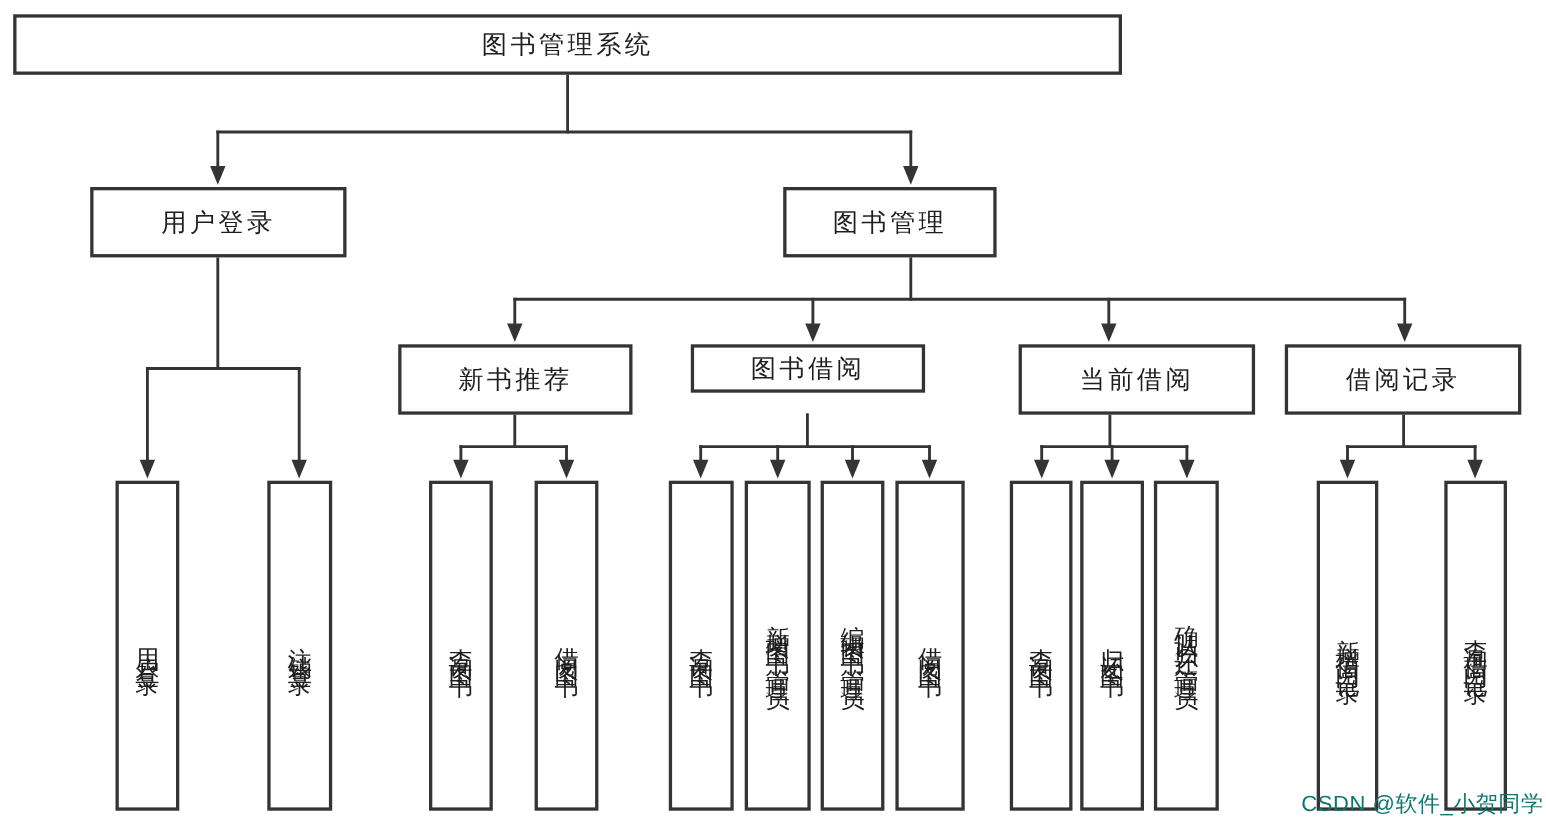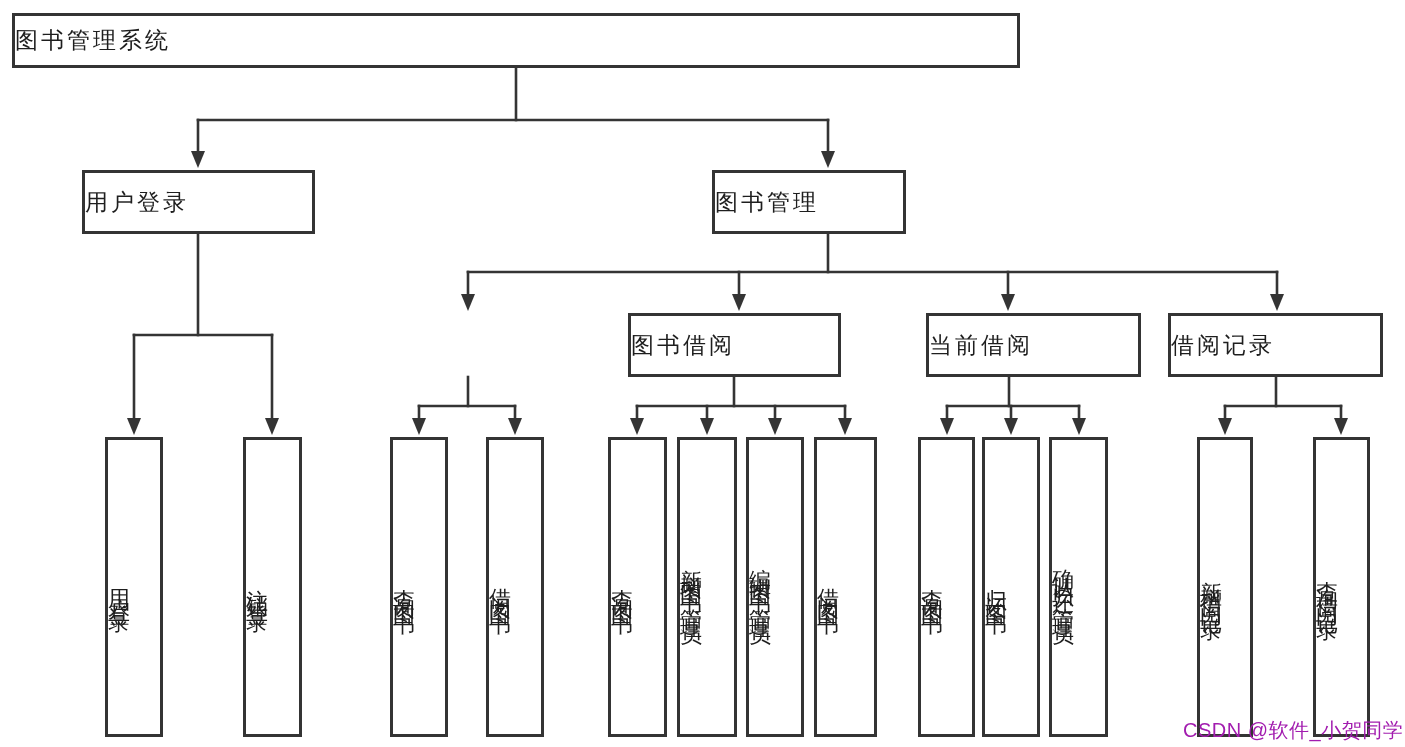--- a/index.html
+++ b/index.html
@@ -4,32 +4,32 @@
 <style>
   html,body { margin:0; padding:0; background:#ffffff; }
   .canvas {
     position:relative; width:1405px; height:747px; background:#ffffff;
     font-family:"Liberation Sans","DejaVu Sans",sans-serif; color:#1e1e1e;
     overflow:hidden;
   }
   .connector-layer { position:absolute; left:0; top:0; width:1405px; height:747px; }
   .node {
     position:absolute; background:#ffffff; border:3px solid #343434;
-    box-sizing:border-box; display:flex; align-items:center; 
+    box-sizing:border-box; display:flex; align-items:center; justify-content:center;
     z-index:2;
   }
   .h-node { font-size:23px; letter-spacing:3px; white-space:nowrap; }
   .v-node .vtext {
     writing-mode:vertical-rl; text-orientation:mixed;
     font-size:22px; letter-spacing:8px; line-height:1;
   }
   .leaf { top:437px; height:300px; }
   .watermark {
     position:absolute; left:1183px; top:717px; z-index:4;
-    font-size:20px; color:#a21caf; white-space:nowrap; letter-spacing:0.5px;
+    font-size:20px; color:#0f766e; white-space:nowrap; letter-spacing:0.5px;
   }
 </style>
 </head>
 <body>
 
 <div class="canvas">
 
   <svg id="connector-svg" class="connector-layer" width="1405" height="747" viewBox="0 0 1405 747" xmlns="http://www.w3.org/2000/svg">
     <g stroke="#343434" stroke-width="2.6" fill="none" stroke-linecap="square">
 
@@ -98,21 +98,24 @@
     <span>图书管理系统</span>
   </div>
 
   <div class="node h-node" style="left:82px; top:170px; width:233px; height:64px;">
     <span>用户登录</span>
   </div>
   <div class="node h-node" style="left:712px; top:170px; width:194px; height:64px;">
     <span>图书管理</span>
   </div>
 
-  <div class="node h-node" style="left:628px; top:313px; width:213px; height:64px;">
+  <div class="node h-node" style="left:362px; top:313px; width:213px; height:64px;">
+    <span>新书推荐</span>
+  </div>
+  <div class="node h-node" style="left:628px; top:313px; width:213px; height:44px;">
     <span>图书借阅</span>
   </div>
   <div class="node h-node" style="left:902px; top:313px; width:215px; height:64px;margin-left:24px;">
     <span>当前借阅</span>
   </div>
   <div class="node h-node" style="left:1168px; top:313px; width:215px; height:64px;">
     <span>借阅记录</span>
   </div>
 
   <div class="node v-node leaf" style="left:105px; width:58px;">

